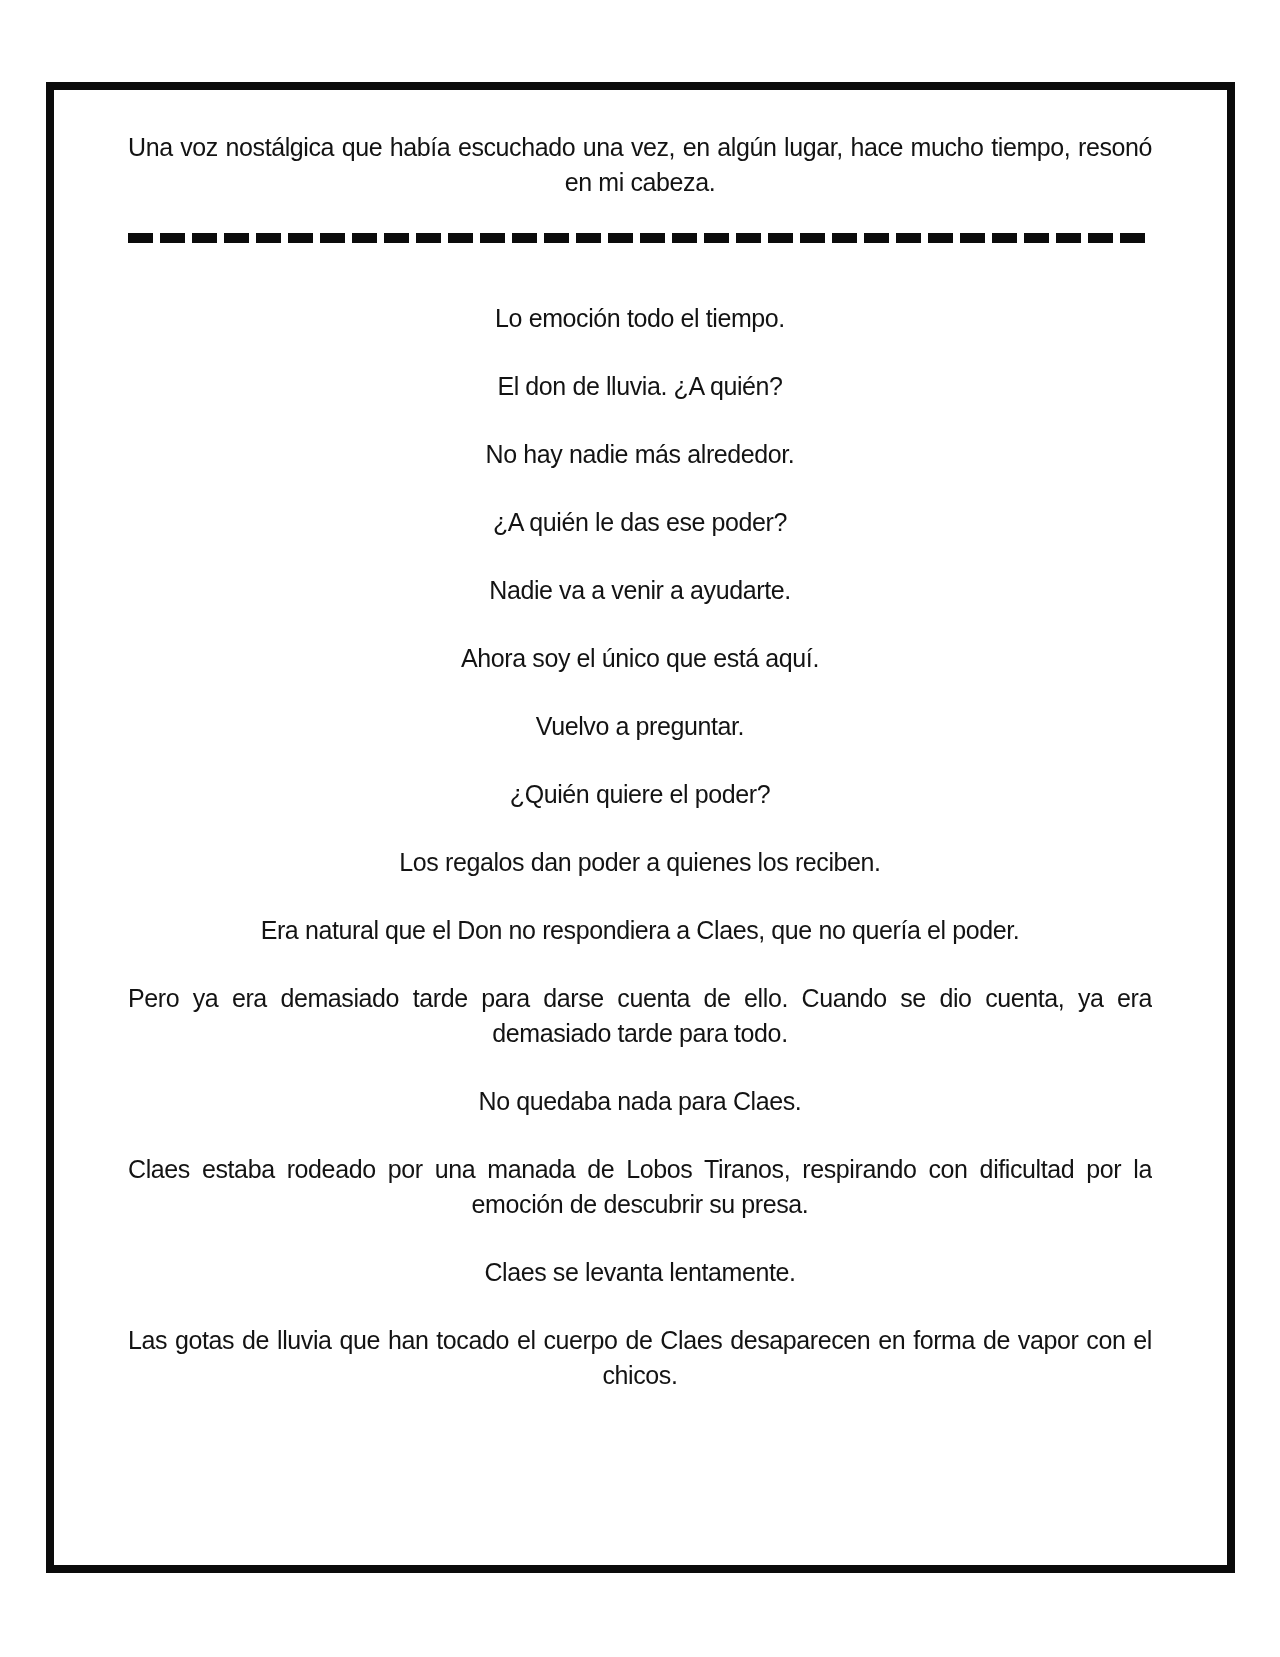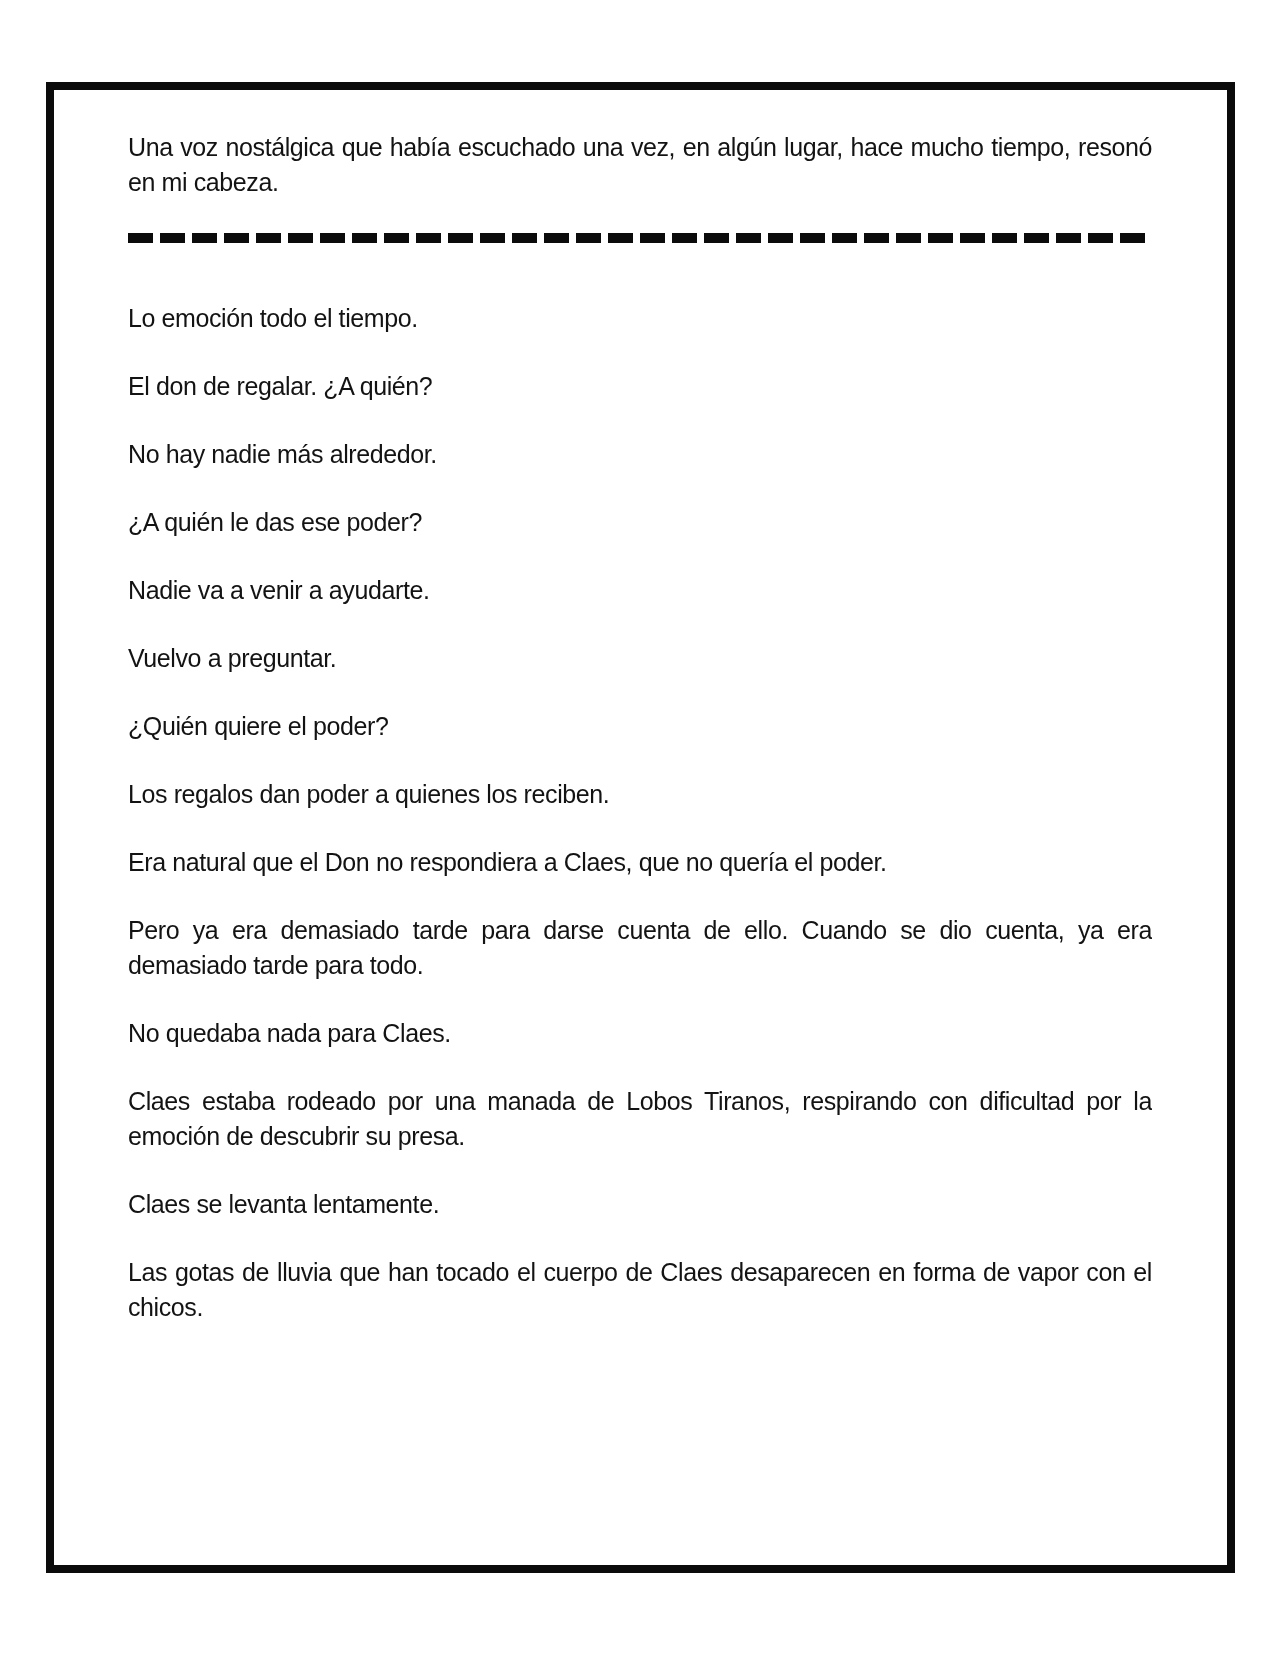--- a/index.html
+++ b/index.html
@@ -31,21 +31,21 @@
     height: 100%;
     padding: 40px 75px 44px 74px;
     overflow: hidden;
     color: var(--text-color);
     font-size: 25px;
     line-height: 35px;
     letter-spacing: -0.4px;
     font-weight: 400;
   }
   .paragraph { margin: 0 0 33px 0; }
-  .line { height: 35px; overflow: hidden; text-align: left; }
+  .line { height: 35px; overflow: hidden; text-align: center; }
   
   .line.j { text-align: justify; }
   .line.j::after { content: ""; display: inline-block; width: 100%; height: 0; }
   .separator {
     height: 10px;
     margin: 0 0 58px 0;
     background: repeating-linear-gradient(
       to right,
       var(--border-color) 0px,
       var(--border-color) 25px,
@@ -62,30 +62,33 @@
     <div class="content">
         <div class="paragraph">
           <div class="line j">Una voz nostálgica que había escuchado una vez, en algún lugar, hace mucho tiempo, resonó</div>
           <div class="line">en mi cabeza.</div>
         </div>
         <div class="separator"></div>
         <div class="paragraph">
           <div class="line">Lo emoción todo el tiempo.</div>
         </div>
         <div class="paragraph">
-          <div class="line">El don de regalar. ¿A quién?</div>
+          <div class="line">El don de lluvia. ¿A quién?</div>
         </div>
         <div class="paragraph">
           <div class="line">No hay nadie más alrededor.</div>
         </div>
         <div class="paragraph">
           <div class="line">¿A quién le das ese poder?</div>
         </div>
         <div class="paragraph">
           <div class="line">Nadie va a venir a ayudarte.</div>
+        </div>
+        <div class="paragraph">
+          <div class="line">Ahora soy el único que está aquí.</div>
         </div>
         <div class="paragraph">
           <div class="line">Vuelvo a preguntar.</div>
         </div>
         <div class="paragraph">
           <div class="line">¿Quién quiere el poder?</div>
         </div>
         <div class="paragraph">
           <div class="line">Los regalos dan poder a quienes los reciben.</div>
         </div>

